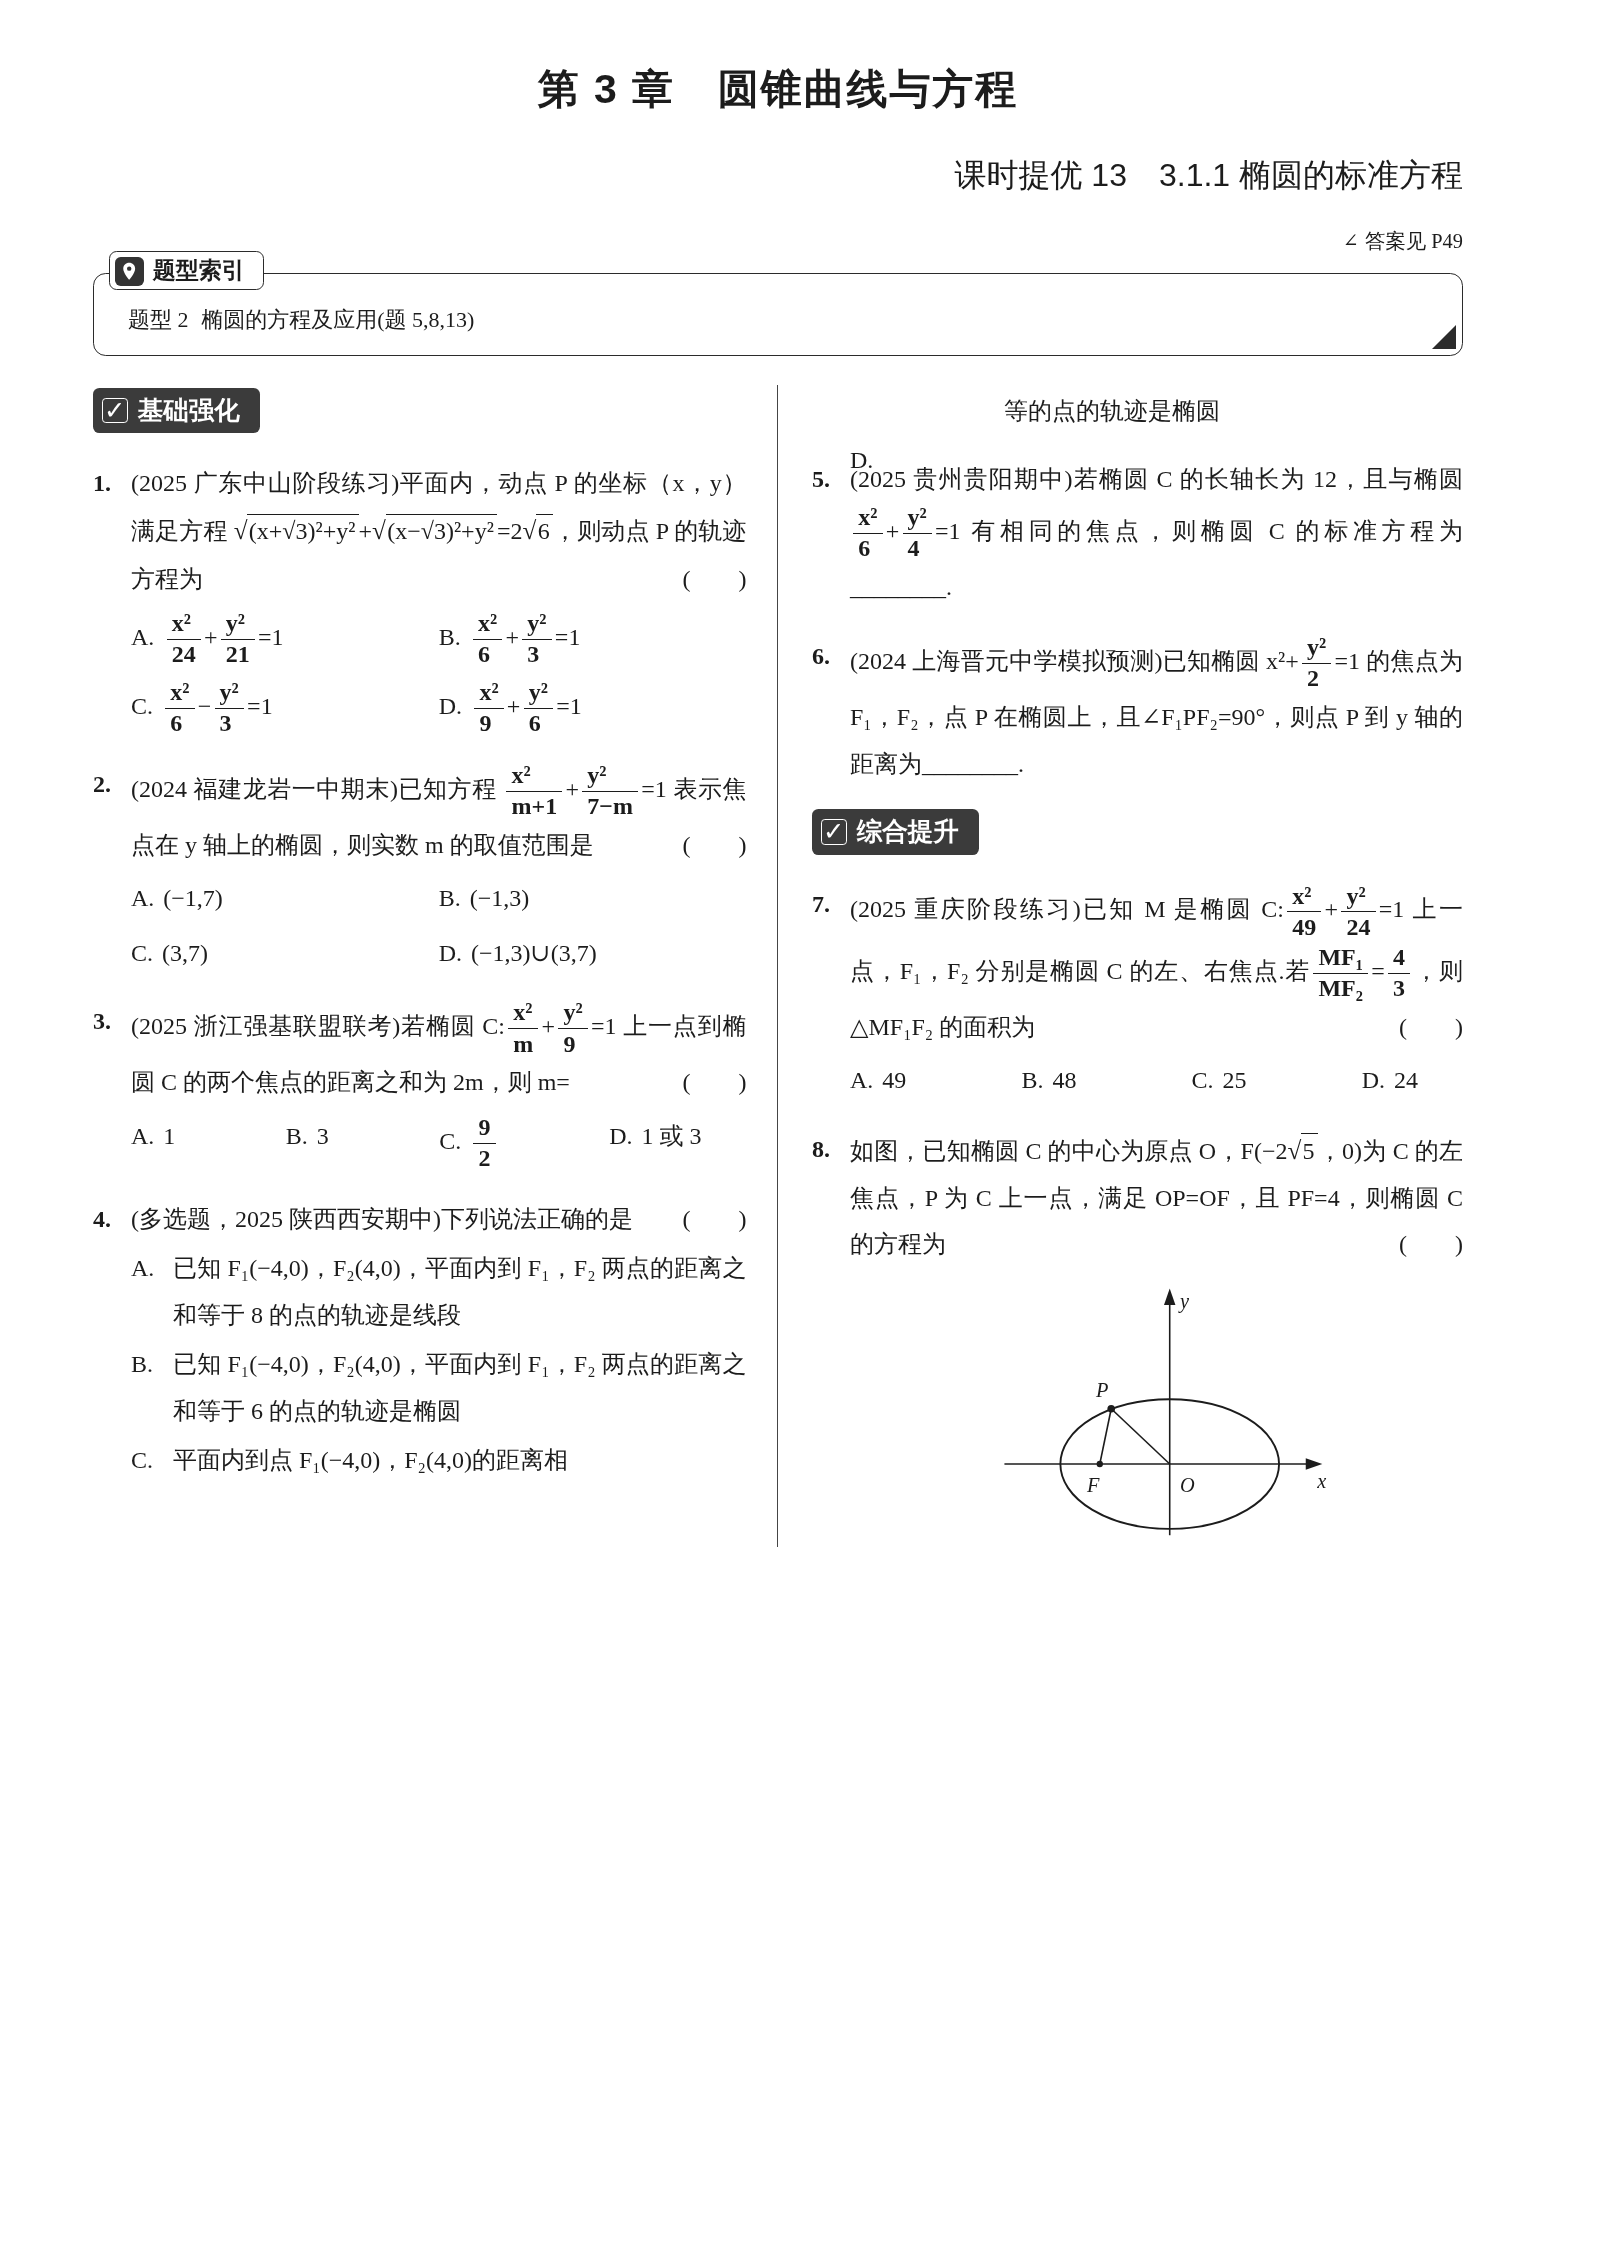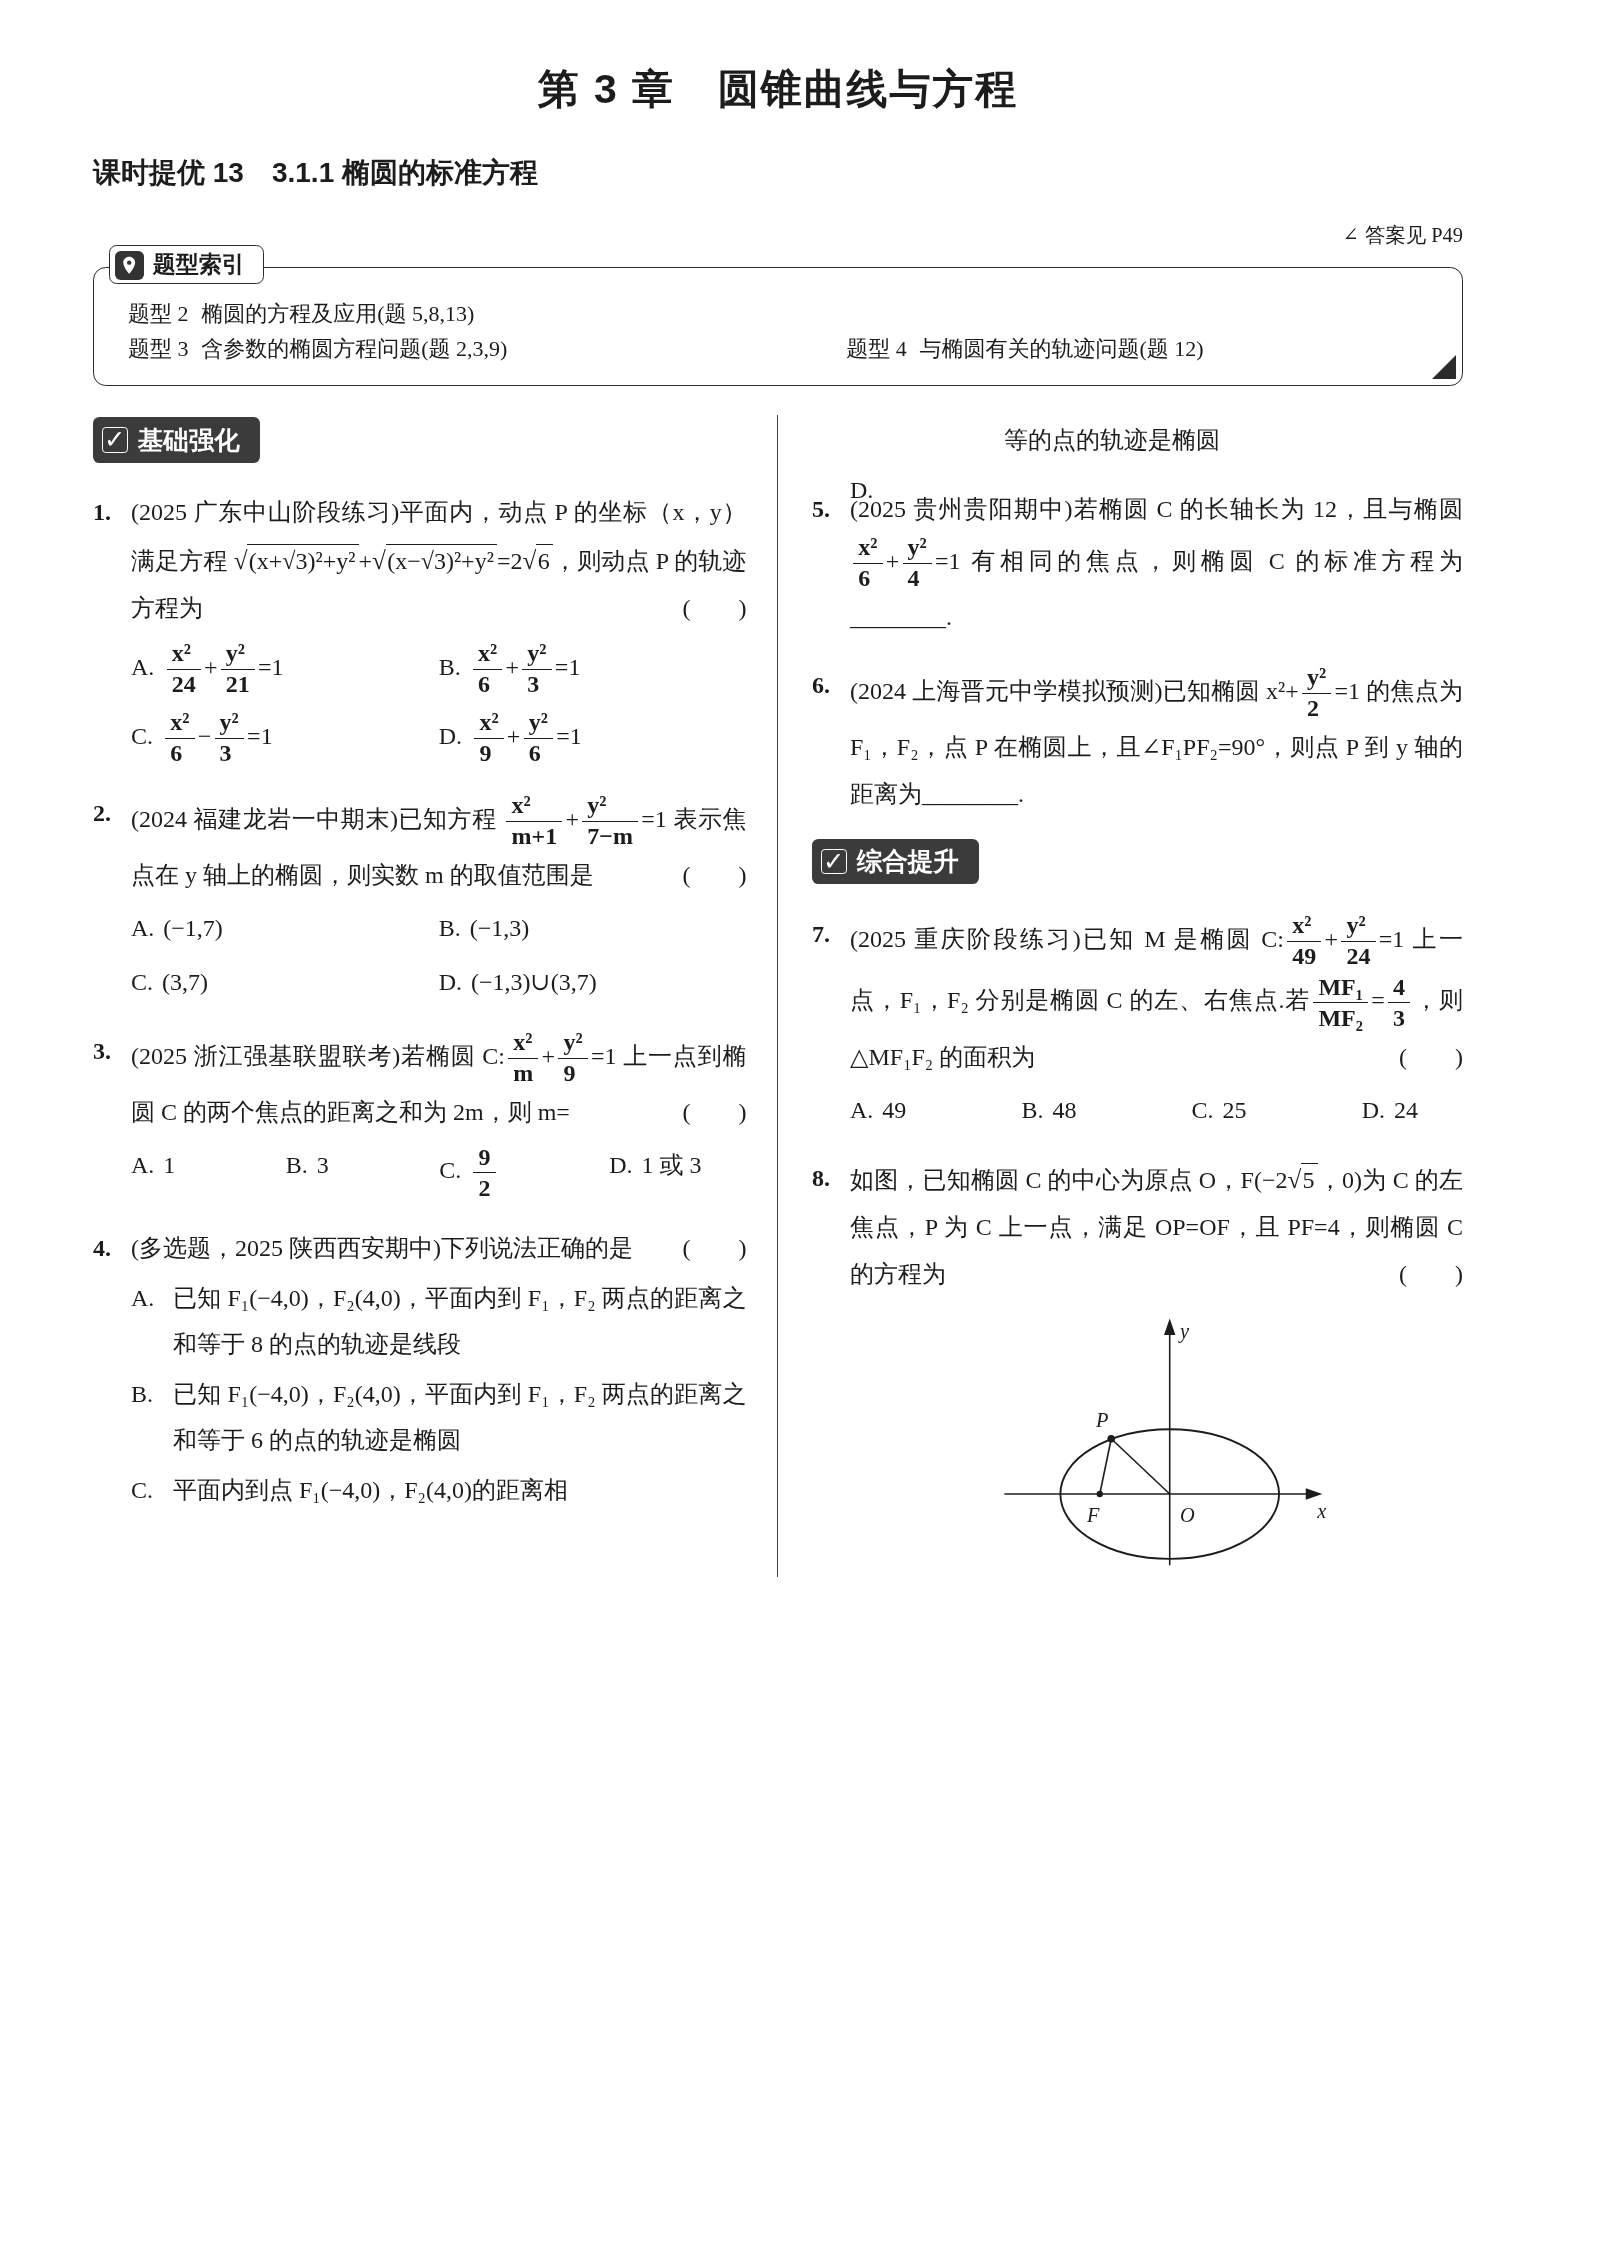--- a/index.html
+++ b/index.html
@@ -4,22 +4,22 @@
 <style>
   *{margin:0;padding:0;box-sizing:border-box;}
   html,body{background:#ffffff;}
   .page{width:1545px;min-height:2261px;background:#fff;color:#1c1c1c;
         font-family:"Liberation Serif","DejaVu Serif",serif;font-size:24px;
         padding:45px 121px 57px 54px;position:relative;margin:4px auto;}
 
   
   .chapter-title{text-align:center;font-family:"Liberation Sans","DejaVu Sans",sans-serif;
         font-size:41px;font-weight:700;letter-spacing:1.9px;margin-top:12.7px;}
-  .lesson-title{text-align:left;font-family:"Liberation Sans","DejaVu Sans",sans-serif;
-        font-size:28px;font-weight:700;margin-top:37px;}
+  .lesson-title{text-align:right;font-family:"Liberation Sans","DejaVu Sans",sans-serif;
+        font-size:32px;font-weight:400;margin-top:37px;}
   .answer-ref{display:flex;justify-content:flex-end;align-items:center;gap:6.4px;
         font-size:20.4px;margin-top:29px;}
   .answer-ref-icon{font-size:19px;line-height:1;}
 
   
   .index-box{position:relative;border:1.9px solid #2b2b2b;border-radius:12.7px;margin-top:18px;
         padding:28px 28px 18px 34px;}
   .index-tab{position:absolute;top:-23px;left:15.3px;display:inline-flex;align-items:flex-end;gap:9px;
         background:#fff;border:1.9px solid #2b2b2b;border-radius:7.6px;padding:3.2px 18px 3.2px 4.5px;
         font-family:"Liberation Sans","DejaVu Sans",sans-serif;font-weight:700;font-size:23px;}
@@ -96,30 +96,20 @@
         <svg viewBox="0 0 24 24" width="20.4" height="20.4" aria-hidden="true">
           <path d="M12 2C8.1 2 5 5.1 5 9c0 5.2 7 13 7 13s7-7.8 7-13c0-3.9-3.1-7-7-7zm0 9.6A2.6 2.6 0 1 1 12 6.4a2.6 2.6 0 0 1 0 5.2z" fill="#ffffff"></path>
         </svg>
       </span>
       <span class="index-tab-label">题型索引</span>
     </div>
 
     <div class="index-row">
       <span class="tixing-label">题型 2</span>
       <span class="tixing-text">椭圆的方程及应用(题 5,8,13)</span>
-    </div>
-    <div class="index-row split">
-      <span class="half">
-        <span class="tixing-label">题型 3</span>
-        <span class="tixing-text">含参数的椭圆方程问题(题 2,3,9)</span>
-      </span>
-      <span class="half">
-        <span class="tixing-label">题型 4</span>
-        <span class="tixing-text">与椭圆有关的轨迹问题(题 12)</span>
-      </span>
     </div>
     <span class="corner-tri"></span>
   </section>
 
   <main class="main">
 
     <div class="col col-left">
 
       <div class="sec-badge">
         <span class="check-icon">✓</span>

